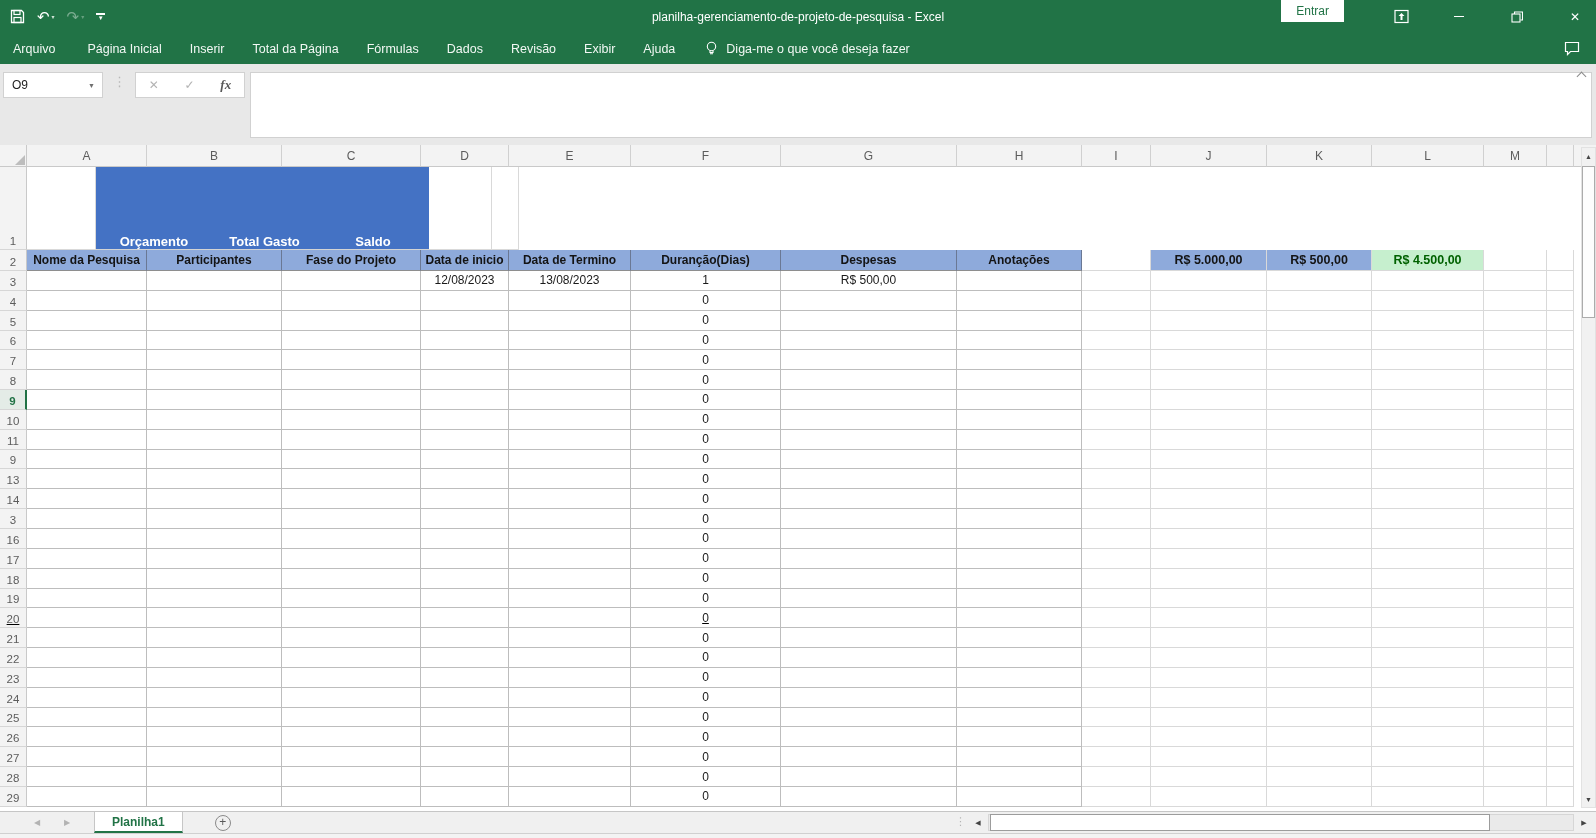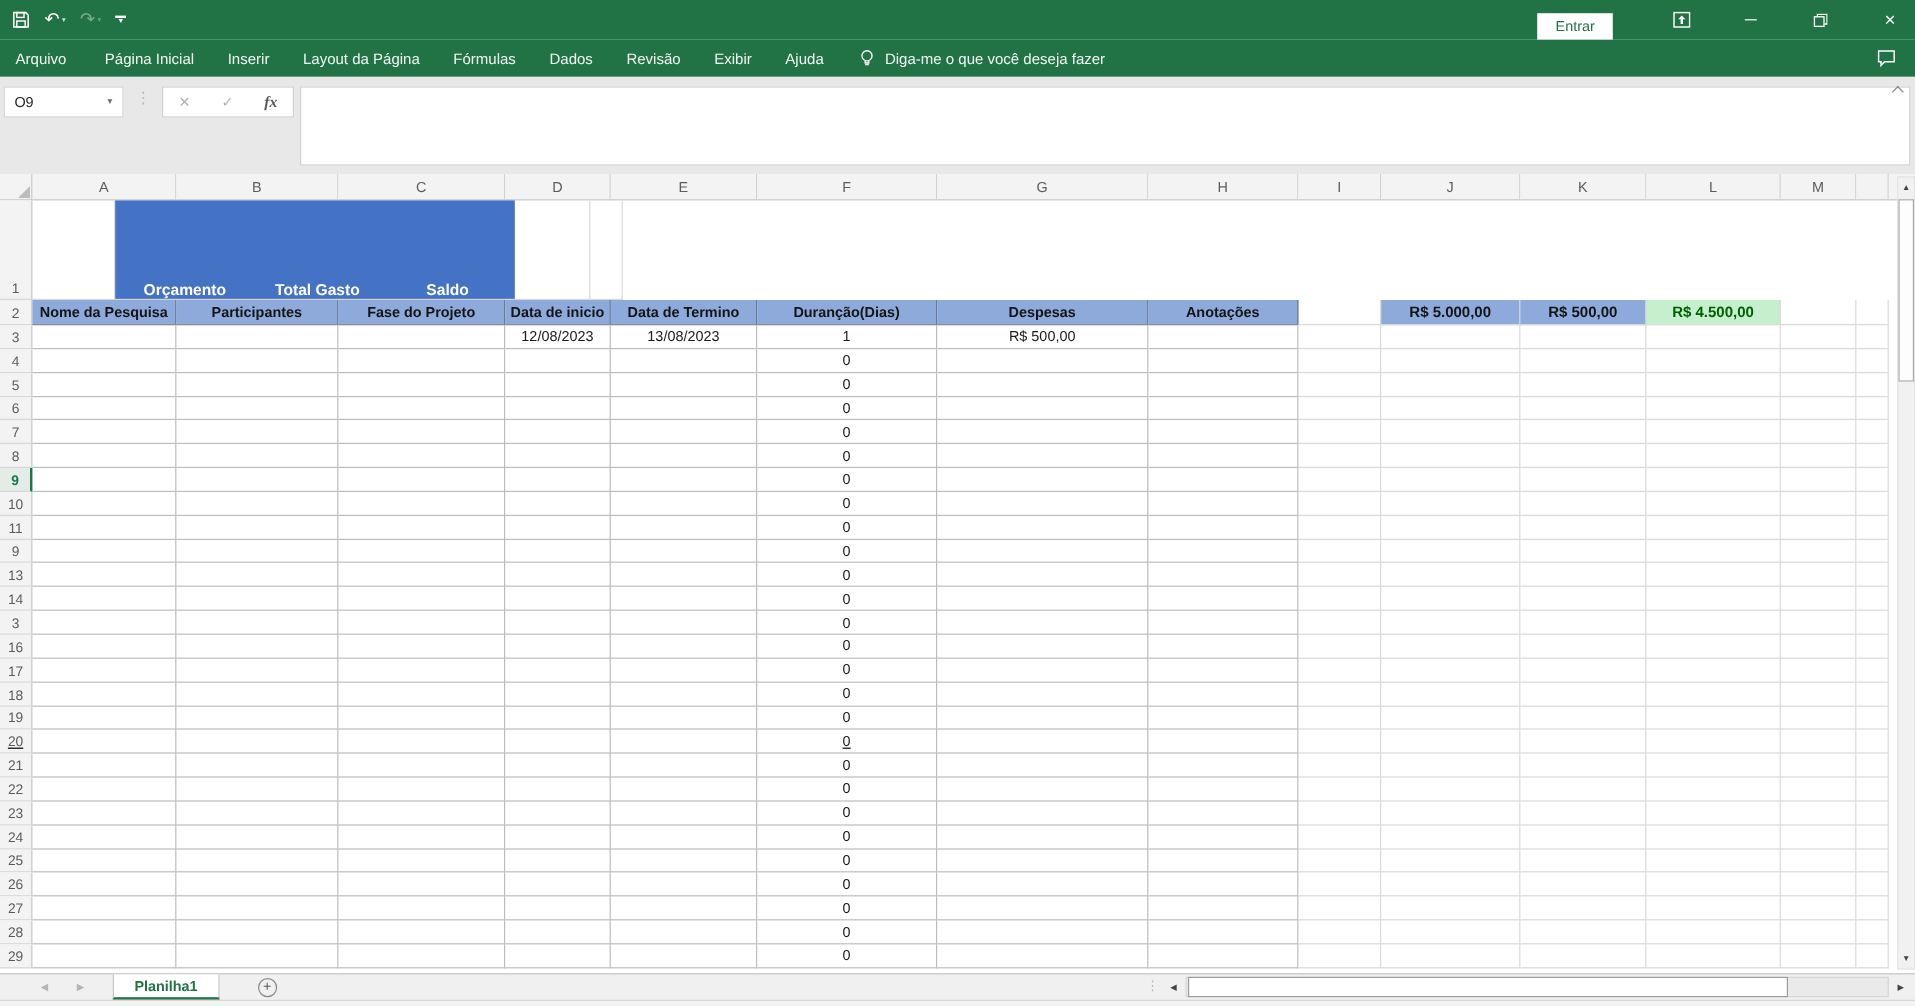--- a/index.html
+++ b/index.html
@@ -11,21 +11,21 @@
   .titlebar { height:33px; background:#217346; display:flex; align-items:center; position:relative; color:#fff; }
   .qat { display:flex; align-items:center; gap:12px; margin-left:10px; }
   .qat-btn { display:flex; align-items:center; color:#fff; font-size:15px; line-height:1; cursor:default; }
   .qat-btn svg { display:block; }
   .qat-caret { font-size:6px; margin-left:2px; color:#cfe3d6; }
   .qat-btn.disabled { opacity:.4; }
   .qat-more { display:flex; flex-direction:column; align-items:center; gap:1px; }
   .qat-more .mini-bar { width:9px; height:2px; background:#fff; }
   .qat-more .mini-chev { font-size:6px; color:#fff; line-height:4px; }
   .win-title { position:absolute; left:0; right:0; text-align:center; font-size:12px; color:#fff; pointer-events:none; }
-  .tb-right { margin-left:auto; display:flex; align-items:flex-end; height:100%;gap:16px; }
+  .tb-right { margin-left:auto; display:flex; align-items:flex-start; height:100%;gap:16px; }
   .signin-btn { background:#fff; color:#217346; font-size:12px; padding:4px 15px; border:none; margin-right:20px; font-family:inherit; }
   .winctl { width:42px; height:100%; display:flex; align-items:center; justify-content:center; color:#fff; font-size:12px; }
   .minimize-bar { width:10px; height:1px; background:#fff; display:block; }
 
   
   .menubar { height:31px; background:#217346; display:flex; align-items:center; color:#f2f8f4; font-size:12.5px; padding-left:13px; }
   .menu-tab { padding:0 14px; height:100%; display:flex; align-items:center; white-space:nowrap; }
   .menu-tab:first-child { padding-left:0; padding-right:18px; }
   .tellme { display:flex; align-items:center; gap:8px; margin-left:16px; white-space:nowrap; }
   .comment-btn { margin-left:auto; margin-right:16px; display:flex; align-items:center; }
@@ -104,20 +104,21 @@
             <rect x="4" y="8.5" width="7" height="5" fill="none" stroke="#fff" stroke-width="1.2"></rect>
           </svg>
       </span>
       <span class="qat-btn">↶<span class="qat-caret">▾</span></span>
       <span class="qat-btn disabled">↷<span class="qat-caret">▾</span></span>
       <span class="qat-btn qat-more">
           <span class="mini-bar"></span>
           <span class="mini-chev">▼</span>
         </span>
     </div>
+    <div class="win-title">planilha-gerenciamento-de-projeto-de-pesquisa  -  Excel</div>
     <div class="tb-right">
       <button class="signin-btn">Entrar</button>
       <span class="winctl">
         <svg width="15" height="15" viewBox="0 0 15 15">
             <rect x="1" y="1.5" width="13" height="12" fill="none" stroke="#fff" stroke-width="1.2"></rect>
             <path d="M7.5 4 l3 3 h-2 v4 h-2 v-4 h-2 z" fill="#fff"></path>
           </svg>
       </span>
       <span class="winctl">
           <span class="minimize-bar"></span>
@@ -130,21 +131,21 @@
       </span>
       <span class="winctl">✕</span>
     </div>
   </div>
 
   <div class="menubar">
     <span id="menu-tabs" style="display:flex;height:100%;">
         <span class="menu-tab">Arquivo</span>
         <span class="menu-tab">Página Inicial</span>
         <span class="menu-tab">Inserir</span>
-        <span class="menu-tab">Layout da Página</span>
+        <span class="menu-tab">Total da Página</span>
         <span class="menu-tab">Fórmulas</span>
         <span class="menu-tab">Dados</span>
         <span class="menu-tab">Revisão</span>
         <span class="menu-tab">Exibir</span>
         <span class="menu-tab">Ajuda</span>
       </span>
     <span class="tellme">
       <svg width="13" height="15" viewBox="0 0 13 15">
           <circle cx="6.5" cy="5.5" r="4.2" fill="none" stroke="#fff" stroke-width="1.1"></circle>
           <path d="M5 9.5 v2 h3 v-2 M5 12.8 h3" fill="none" stroke="#fff" stroke-width="1.1"></path>

